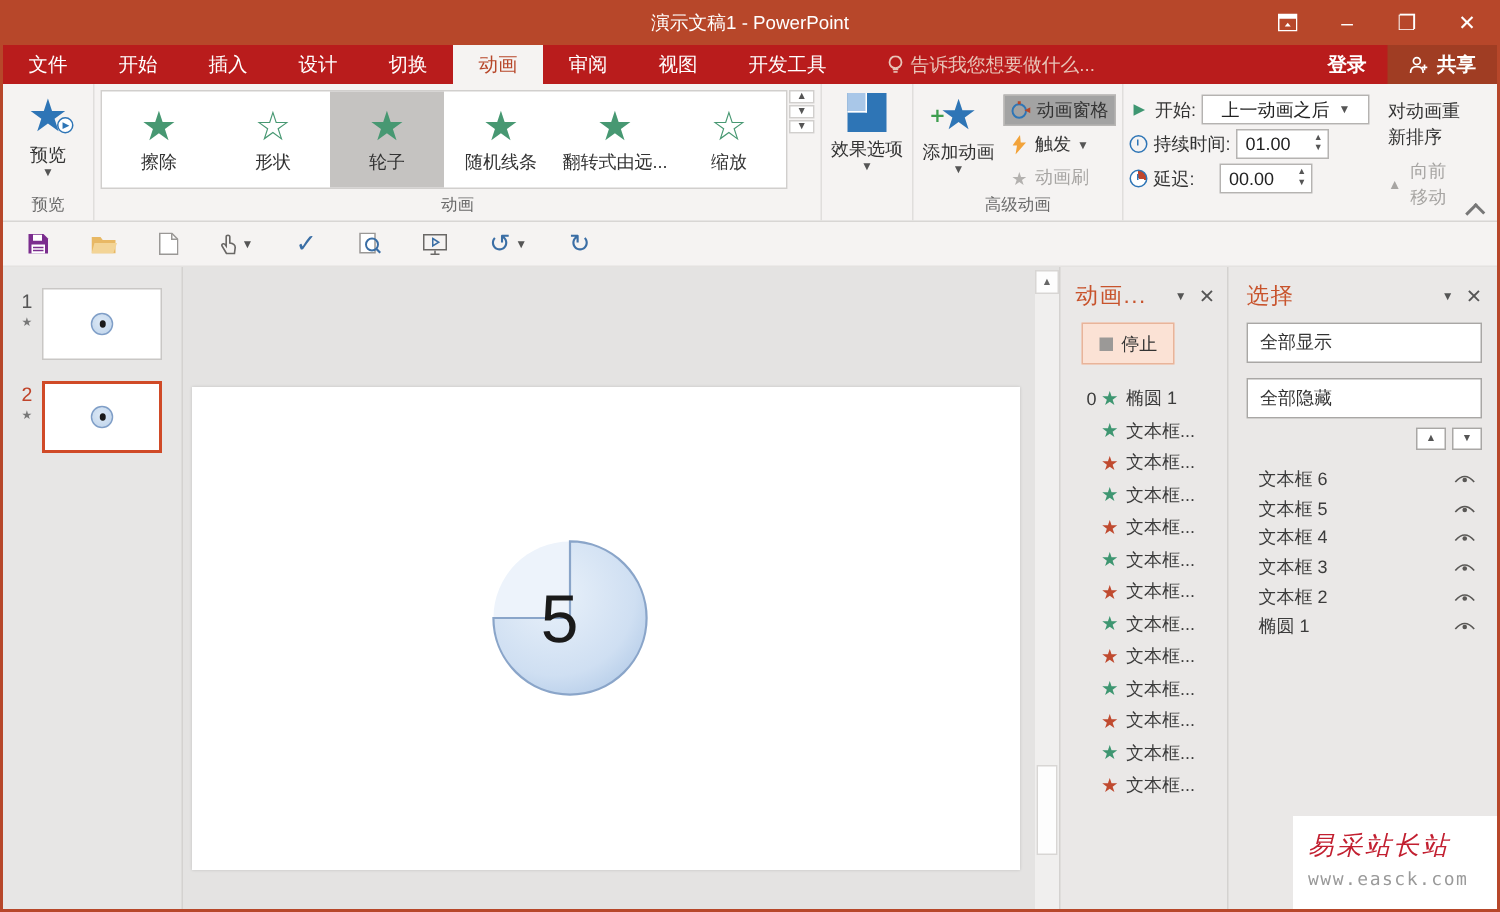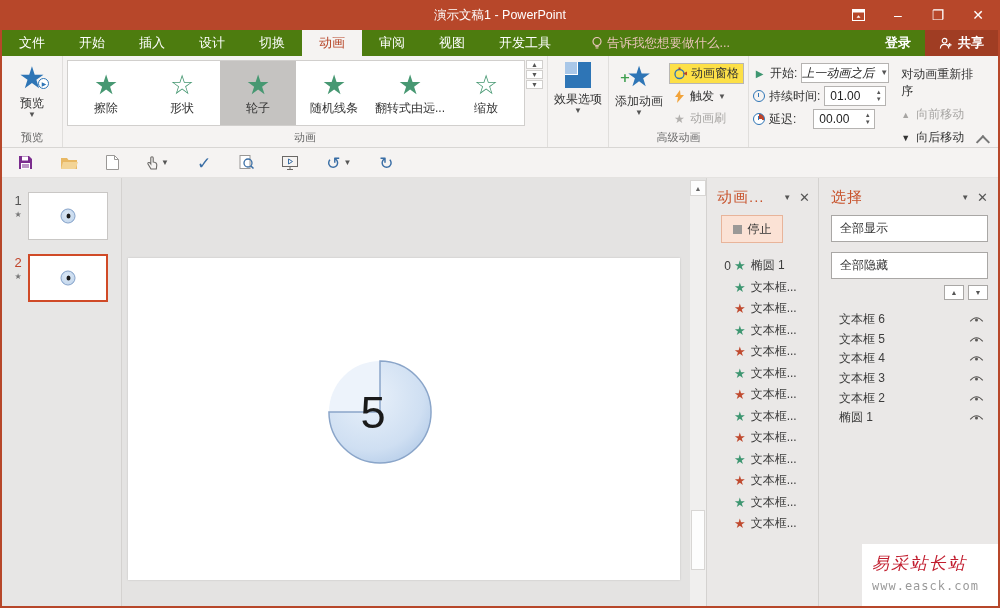--- a/index.html
+++ b/index.html
@@ -11,21 +11,21 @@
   
   .titlebar { height:30px; background:#b7472a; position:relative; flex:none; }
   .titlebar .title { position:absolute; left:0; right:0; top:0; height:30px; line-height:30px;
                      text-align:center; color:#fff; font-size:12.5px; }
   .win-controls { position:absolute; right:0; top:0; height:30px; display:flex; }
   .win-btn { width:40px; height:30px; display:flex; align-items:center; justify-content:center;
              color:#fff; font-size:14px; cursor:default; }
   .win-btn svg { display:block; }
 
   
-  .tabrow { height:26px; background:#4d7c0f; display:flex; align-items:stretch; flex:none; }
+  .tabrow { height:26px; background:#b91c1c; display:flex; align-items:stretch; flex:none; }
   .tab { color:#fff; font-size:13px; padding:0 17px; display:flex; align-items:center; }
   .tab.active { background:#f5f3f2; color:#b7472a; }
   .tellme { display:flex; align-items:center; color:#e8c4b8; margin-left:22px; font-size:12.5px; gap:4px; }
   .tabrow-right { margin-left:auto; display:flex; align-items:stretch;font-weight:bold; }
   .signin { color:#fff; font-size:13px; display:flex; align-items:center; padding:0 14px; }
   .share { background:#a03d23; color:#fff; font-size:13px; display:flex; align-items:center; gap:6px; padding:0 14px;justify-content:center; }
 
   
   .ribbon { height:92px; background:#f5f3f2; display:flex; border-bottom:1px solid #d8d6d4; flex:none; }
   .rgroup { display:flex; flex-direction:column; border-right:1px solid #e0dedc; padding:4px 4px 0 4px; }
@@ -53,31 +53,31 @@
                       display:flex; align-items:center; justify-content:center; font-size:7px; color:#555; }
 
   .fx-icon { width:26px; height:26px; background:#2e75b6; position:relative; margin-bottom:2px; }
   .fx-icon::after { content:""; position:absolute; left:0; top:0; width:12px; height:12px;
                     background:#a9c7e8; border-right:1px solid #fff; border-bottom:1px solid #fff; }
   .addanim-star { position:relative; font-size:28px; line-height:30px; }
   .plus-badge { position:absolute; left:-7px; top:1px; color:#3e9e4f; font-size:13px; font-weight:bold; }
 
   .adv-col { display:flex; flex-direction:column; justify-content:flex-start; margin-left:4px; gap:3px; padding-top:3px; }
   .smallbtn { display:flex; align-items:center; gap:4px; font-size:12px; color:#333; padding:1px 4px; white-space:nowrap; }
-  .smallbtn.active { background:#fde047; border:1px solid #b8b6b4; }
+  .smallbtn.active { background:#a3a3a3; border:1px solid #b8b6b4; }
   .smallbtn.disabled { color:#a7a5a3; }
   .mini-icon { width:13px; height:13px; display:inline-flex; align-items:center; justify-content:center; flex:none; }
 
   .timing-col { display:flex; flex-direction:column; gap:3px; padding-top:3px; }
   .timing-row { display:flex; align-items:center; gap:4px; font-size:12px; color:#333; white-space:nowrap; }
   .clock { width:12px; height:12px; border:1.4px solid #2e75b6; border-radius:50%; position:relative; flex:none; }
   .clock::after { content:""; position:absolute; left:4px; top:2px; width:1.4px; height:4px; background:#2e75b6; }
   .clock.red { border-color:#2e75b6; background:conic-gradient(#c0442a 0 100deg,#fff 100deg 360deg); }
   .selbox { background:#fff; border:1px solid #b5b3b1; height:20px; display:flex; align-items:center;
-            padding:0 0; gap:6px;font-style:italic; }
+            padding:0 12px; gap:6px; }
   .selbox .val { font-size:12px; color:#222; }
   .spinbox { background:#fff; border:1px solid #b5b3b1; height:20px; width:62px; display:flex; align-items:center; }
   .spinbox .val { flex:1; padding-left:5px; font-size:12px; color:#222; }
   .spin { width:13px; display:flex; flex-direction:column; align-items:center; font-size:6px; color:#555; line-height:7px; }
   .reorder-col { display:flex; flex-direction:column; gap:6px; padding:6px 0 0 12px; font-size:12px; }
   .reorder-title { color:#333; }
   .reorder-item { display:flex; align-items:center; gap:6px; color:#333; }
   .reorder-item.disabled { color:#a7a5a3; }
   .tri { font-size:9px; }
   .collapse-btn { align-self:flex-end; margin-left:auto; margin-right:10px; margin-top:58px;

